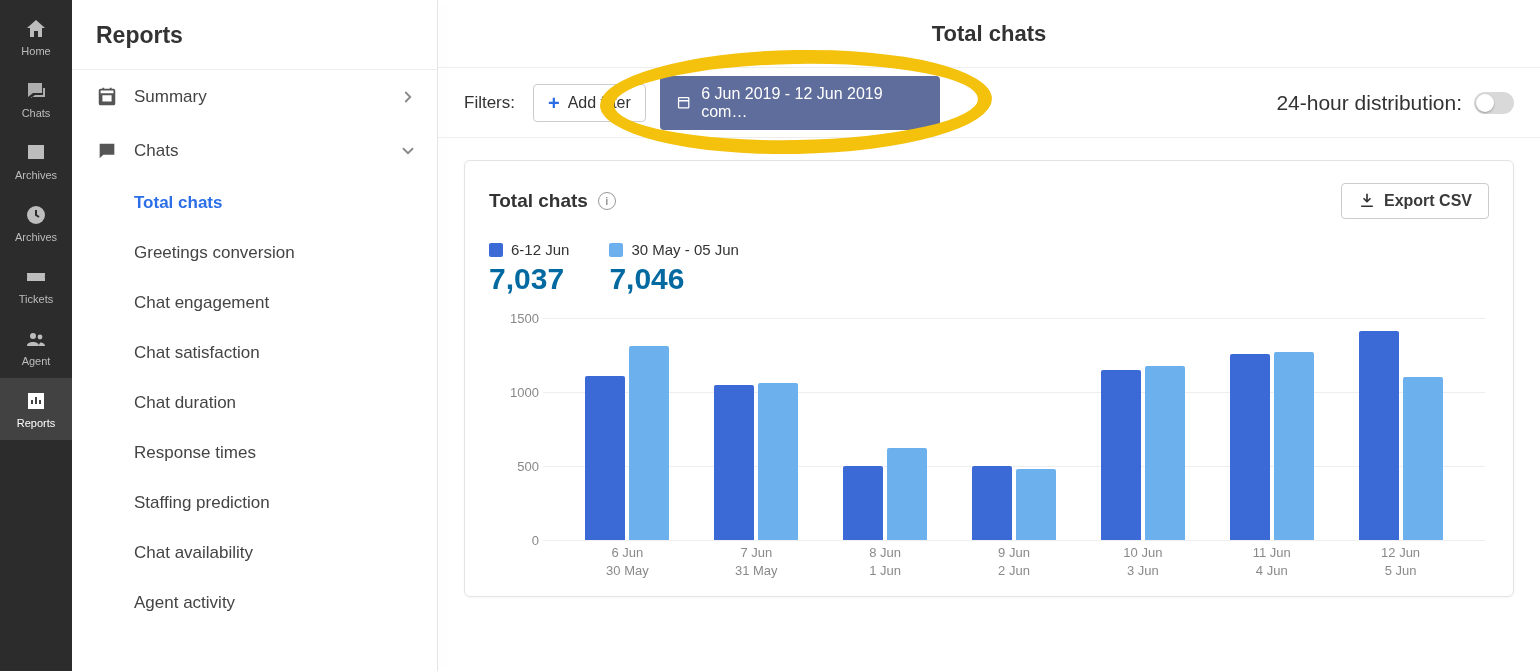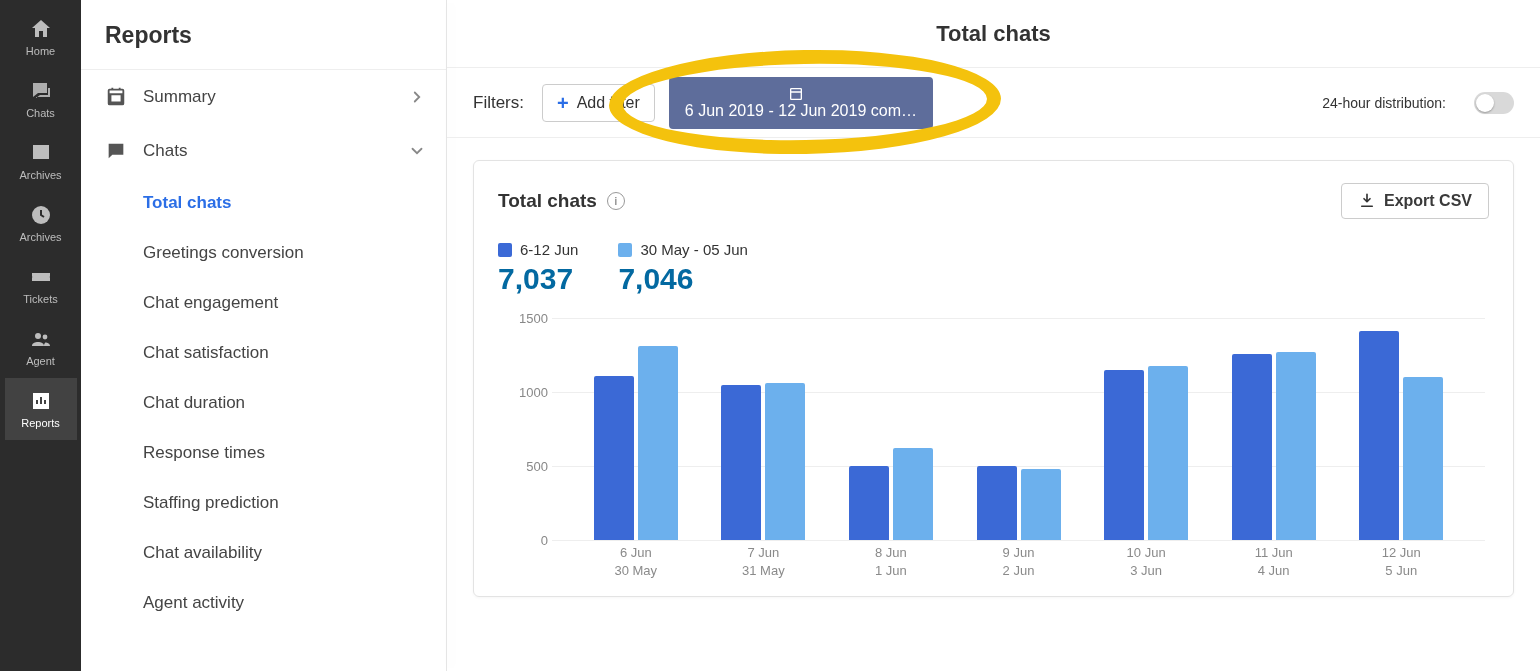--- a/index.html
+++ b/index.html
@@ -7,21 +7,21 @@
     font-family: -apple-system, BlinkMacSystemFont, "Segoe UI", Helvetica, Arial, sans-serif;
     background: #fff;
     color: #3a3a3a;
     width: 1540px;
     height: 671px;
     overflow: hidden;
     display: flex;
   }
   
   .rail {
-    width: 81px;
+    width: 72px;
     background: #2c2c2c;
     color: #bdbdbd;
     display: flex;
     flex-direction: column;
     align-items: center;
     padding-top: 6px;
   }
   .rail-item {
     width: 72px;
     height: 62px;
@@ -88,24 +88,23 @@
     display:flex;align-items:center;
     border:1px solid #ccc; border-radius:4px;
     padding:8px 14px; font-size:16px; color:#333; background:#fff; cursor:pointer;
   }
   .btn-outline .plus{ color:#2b6ee6; font-size:20px; font-weight:600; margin-right:8px; line-height:1;}
   .chip{
     display:flex;align-items:center;
     background:#5e6d9b; color:#fff; border-radius:4px;
     padding:9px 16px; font-size:16px; margin-left:14px; cursor:pointer;
     max-width:280px;
-    flex-direction:column;
   }
   .chip .ico{ width:16px;height:16px; fill:#fff; margin-right:10px;}
-  .dist { margin-left:auto; display:flex; align-items:center; font-size:14px; color:#333;gap:16px;}
+  .dist { margin-left:auto; display:flex; align-items:center; font-size:21px; color:#333;}
   .toggle{
     width:40px;height:22px;border-radius:11px;background:#d9d9d9;
     margin-left:12px; position:relative; cursor:pointer;
   }
   .toggle::after{
     content:""; position:absolute; left:2px; top:2px; width:18px;height:18px;
     background:#fff;border-radius:50%; box-shadow:0 1px 2px rgba(0,0,0,.3);
   }
   
   .anno{

